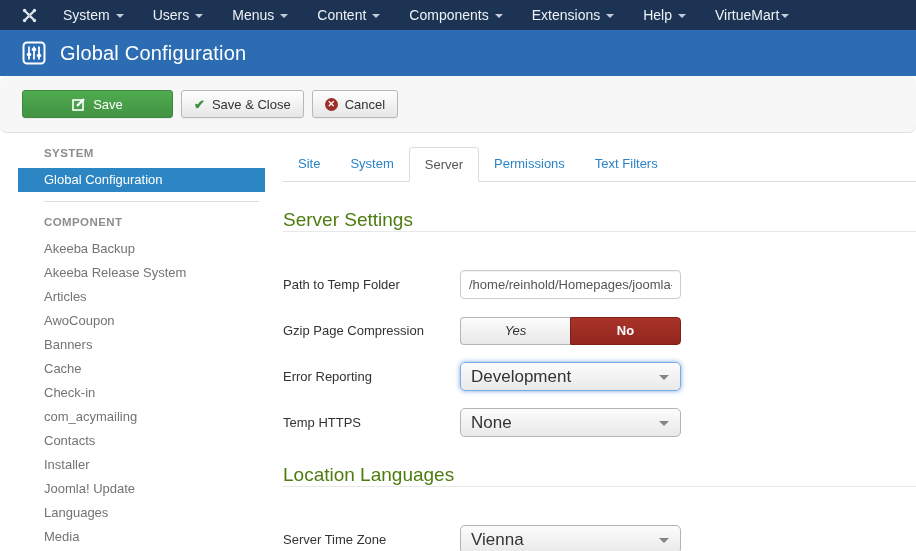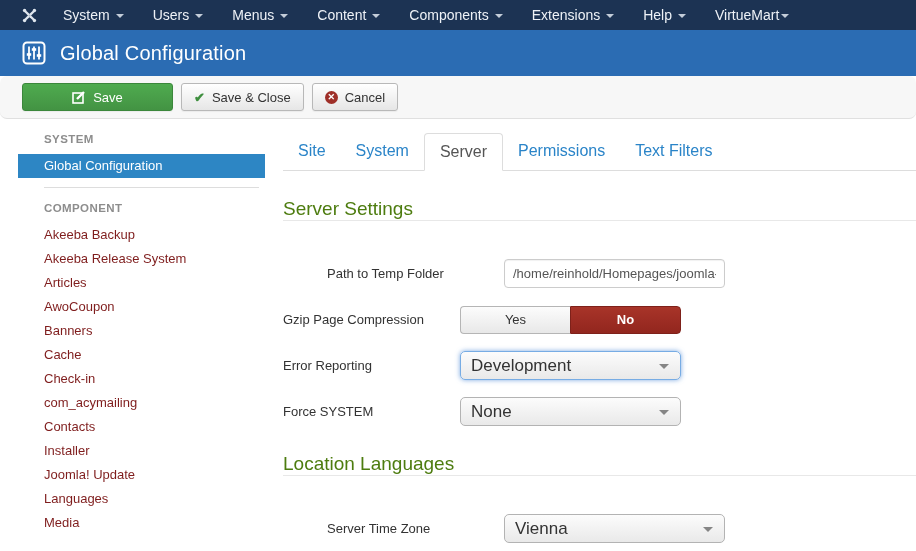--- a/index.html
+++ b/index.html
@@ -15,66 +15,66 @@
   .caret { width:0; height:0; border-left:4px solid transparent; border-right:4px solid transparent;
     border-top:4px solid #c3cdd9; margin-left:6px; margin-top:2px; }
   .menu-item.tight .caret { margin-left:2px; }
 
   
   .pageheader { height:46px; background:#2b6cb3; display:flex; align-items:center; padding-left:22px; }
   .header-icon { width:24px; height:24px; margin-right:14px; }
   .page-title { color:#fff; font-size:20px; font-weight:400; letter-spacing:.2px; }
 
   
-  .toolbar { height:43px; background:#f7f7f7; border-bottom:1px solid #e0e0e0;
+  .toolbar { height:57px; background:#f7f7f7; border-bottom:1px solid #e0e0e0;
     display:flex; align-items:center; padding-left:22px;border-radius:7px; }
   .btn { height:28px; display:inline-flex; align-items:center; justify-content:center;
     border:1px solid #b8b8b8; border-radius:3px; background:linear-gradient(#ffffff,#e6e6e6);
     color:#333; font-size:13px; padding:0 12px; margin-right:8px; cursor:pointer;
     box-shadow:0 1px 1px rgba(0,0,0,.05); }
   .btn-save { width:151px; background:linear-gradient(#4fab4f,#439343); border-color:#3b873b; color:#fff; }
   .btn .bicon { margin-right:7px; display:inline-flex; }
   .check-glyph { color:#3f8f3f; font-size:13px; font-weight:bold; }
   .cancel-glyph { width:13px; height:13px; border-radius:50%; background:#9e2f28; color:#fff;
     font-size:9px; font-weight:bold; display:inline-flex; align-items:center; justify-content:center; line-height:1; }
 
   
   .page { display:flex; }
 
   
   .sidebar { width:283px; flex:0 0 283px; padding-top:14px; }
   .side-nav { margin-left:18px; width:247px; }
   .side-heading { margin:0 0 9px 26px; color:#8d8d8d; font-size:11.5px; font-weight:bold; letter-spacing:.4px; }
   .side-heading.second { margin-top:14px; }
-  .side-item { padding:5px 6px 5px 26px; font-size:13px; color:#7f1d1d; line-height:14px; cursor:pointer; }
+  .side-item { padding:5px 6px 5px 26px; font-size:13px; color:#737373; line-height:14px; cursor:pointer; }
   .side-item.active { background:#2d86c4; color:#fff; }
   .side-sep { border:none; border-top:1px solid #ddd; margin:9px 6px 13px 26px; }
 
   
   .main { flex:1; min-width:0; }
   .tabs { display:flex; list-style:none; margin-top:14px; border-bottom:1px solid #ddd; }
-  .tab { padding:9px 15px; font-size:16px; color:#2a84c8; cursor:pointer; margin-bottom:-1px; }
+  .tab { padding:9px 15px; font-size:13px; color:#2a84c8; cursor:pointer; margin-bottom:-1px; }
   .tab.active { background:#fff; border:1px solid #ddd; border-bottom:1px solid #fff;
     border-radius:4px 4px 0 0; color:#555; }
 
   .section-heading { font-size:19px; font-weight:400; color:#4d7c0f; margin-top:27px;
     border-bottom:1px solid #e8e8e8; }
 
   .field-row { display:flex; align-items:center; margin-top:17px; height:29px; }
-  .field-row.first { margin-top:38px;margin-left:44px; }
+  .field-row.first { margin-top:38px; }
   .field-label { width:177px; flex:0 0 177px; font-size:13px; color:#333; }
 
   .text-input { width:221px; height:29px; border:1px solid #ccc; border-radius:4px;
     padding:0 8px; font-size:13px; color:#555; font-family:"Liberation Sans",sans-serif;
     box-shadow:inset 0 1px 1px rgba(0,0,0,.06); }
 
   .btn-group { width:221px; display:flex; height:28px; }
   .tbtn { flex:1; display:flex; align-items:center; justify-content:center; font-size:13px;
     border:1px solid #b5b5b5; background:linear-gradient(#fcfcfc,#e8e8e8); color:#333; cursor:pointer; }
-  .tbtn.left { border-radius:4px 0 0 4px; border-right:none; }
+  .tbtn.left { border-radius:4px 0 0 4px; border-right:none;font-style:italic; }
   .tbtn.right { border-radius:0 4px 4px 0; }
   .tbtn.selected-no { background:linear-gradient(#a83429,#92261e); border-color:#7e211a;
     color:#fff; font-weight:bold; }
 
   .fselect { width:221px; height:29px; border:1px solid #b3b3b3; border-radius:5px;
     background:linear-gradient(#fcfcfc,#e9e9e9); display:flex; align-items:center;
     padding:0 26px 0 10px; font-size:17px; color:#333; position:relative; cursor:pointer; }
   .fselect.focused { border-color:#77ace4; box-shadow:0 0 5px rgba(82,140,215,.75); }
   .fselect .sel-caret { position:absolute; right:11px; top:12px; width:0; height:0;
     border-left:5px solid transparent; border-right:5px solid transparent; border-top:5px solid #858585; }
@@ -218,21 +218,21 @@
 
     <div class="field-row">
       <label class="field-label">Error Reporting</label>
       <div class="fselect focused">
         <span>Development</span>
         <i class="sel-caret"></i>
       </div>
     </div>
 
     <div class="field-row">
-      <label class="field-label">Force SYSTEM</label>
+      <label class="field-label">Temp HTTPS</label>
       <div class="fselect">
         <span>None</span>
         <i class="sel-caret"></i>
       </div>
     </div>
 
     <h3 class="section-heading">Location Languages</h3>
 
     <div class="field-row first">
       <label class="field-label">Server Time Zone</label>

